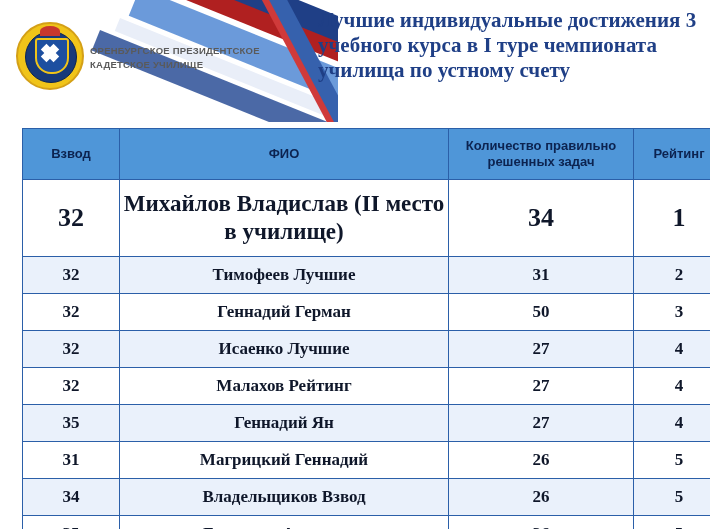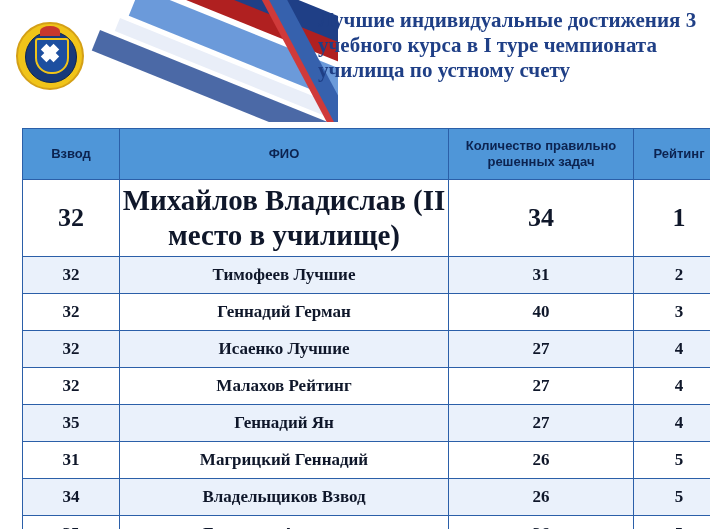--- a/index.html
+++ b/index.html
@@ -198,21 +198,21 @@
   }
   tbody tr.row-even td { background: #eaf1fb; }
   tbody tr.row-odd  td { background: #ffffff; }
 
   tbody tr.highlight td {
     height: 74px;
     background: #ffffff;
     font-size: 22px;
   }
   tbody tr.highlight td.c-fio {
-    font-size: 29px;
+    font-size: 23px;
     line-height: 1.22;
   }
   tbody tr.highlight td.c-vzvod,
   tbody tr.highlight td.c-count,
   tbody tr.highlight td.c-rate {
     font-size: 26px;
   }
 </style>
 </head>
 <body>
@@ -229,20 +229,21 @@
   <div class="header-blue-block"></div>
 
   <div class="logo">
     <div class="logo-inner"></div>
     <div class="logo-top"></div>
     <div class="logo-shield"></div>
     <div class="logo-cross"></div>
     <div class="logo-cross2"></div>
   </div>
 
+  <div class="org-name">ОРЕНБУРГСКОЕ ПРЕЗИДЕНТСКОЕ КАДЕТСКОЕ УЧИЛИЩЕ</div>
   <div class="title">Лучшие индивидуальные достижения 3 учебного курса в I туре чемпионата училища по устному счету</div>
 </div>
 
 <div class="table-wrap">
   <table>
     <thead>
       <tr>
         <th class="col-vzvod">Взвод</th>
         <th class="col-fio">ФИО</th>
         <th class="col-count">Количество правильно решенных задач</th>
@@ -258,21 +259,21 @@
         </tr>
         <tr class="row-even">
           <td class="c-vzvod">32</td>
           <td class="c-fio">Тимофеев Лучшие</td>
           <td class="c-count">31</td>
           <td class="c-rate">2</td>
         </tr>
         <tr class="row-odd">
           <td class="c-vzvod">32</td>
           <td class="c-fio">Геннадий Герман</td>
-          <td class="c-count">40</td>
+          <td class="c-count">50</td>
           <td class="c-rate">3</td>
         </tr>
         <tr class="row-even">
           <td class="c-vzvod">32</td>
           <td class="c-fio">Исаенко Лучшие</td>
           <td class="c-count">27</td>
           <td class="c-rate">4</td>
         </tr>
         <tr class="row-odd">
           <td class="c-vzvod">32</td>

